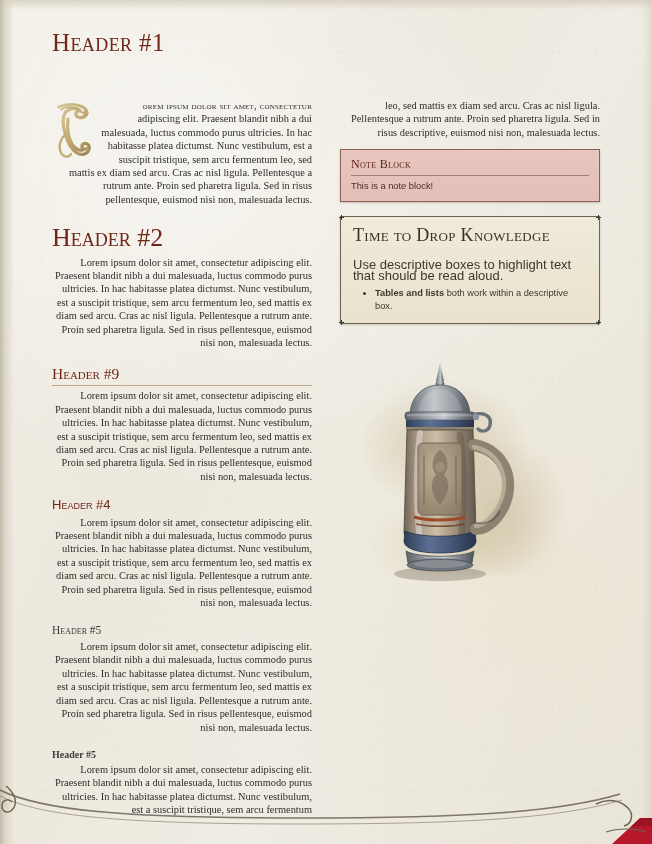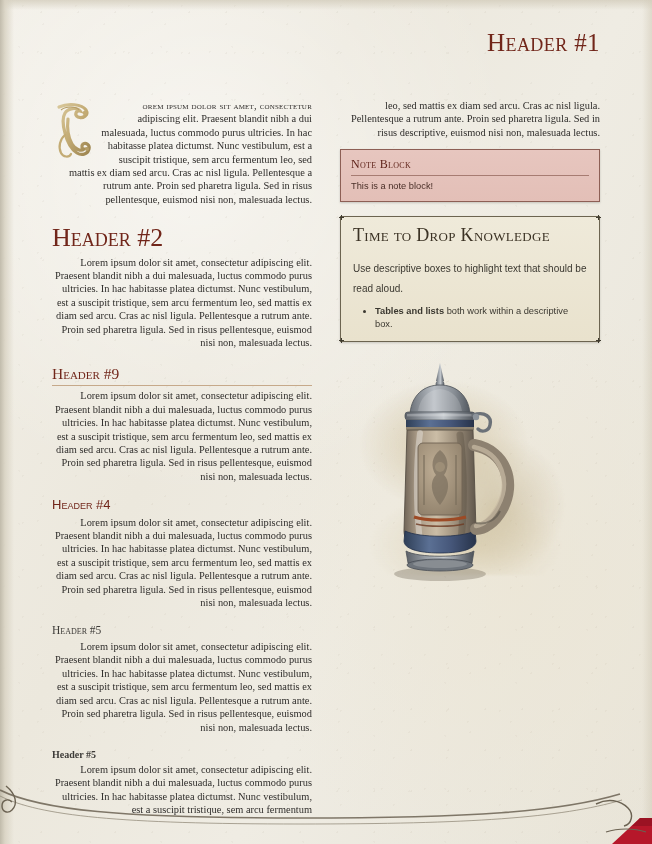--- a/index.html
+++ b/index.html
@@ -93,21 +93,20 @@
   
   h1.h1 {
     font-family: "Liberation Serif", serif;
     font-variant: small-caps;
     color: #71261a;
     font-size: 25px;
     font-weight: normal;
     letter-spacing: .4px;
     margin: 0;
     line-height: 1;
-    text-align: right;
   }
   h2.h2 {
     font-family: "Liberation Serif", serif;
     font-variant: small-caps;
     color: #71261a;
     font-size: 26px;
     font-weight: normal;
     margin: 18px 0 4px 0;
     line-height: 1.05;
   }
@@ -214,23 +213,23 @@
   .desc-block .db-title {
     font-family: "Liberation Serif", serif;
     font-variant: small-caps;
     color: #3b3224;
     font-size: 18px;
     letter-spacing: .3px;
     margin-bottom: 13px;
   }
   .desc-block .db-text {
     font-family: "Liberation Sans", sans-serif;
-    font-size: 10px;
+    font-size: 13px;
     color: #3b3830;
-    line-height: 20px;
+    line-height: 11px;
     margin: 0 0 6px 0;
   }
   .desc-block .db-list {
     font-family: "Liberation Sans", sans-serif;
     font-size: 9.3px;
     color: #3b3830;
     line-height: 12.5px;
     margin: 0;
     padding-left: 22px;
   }

